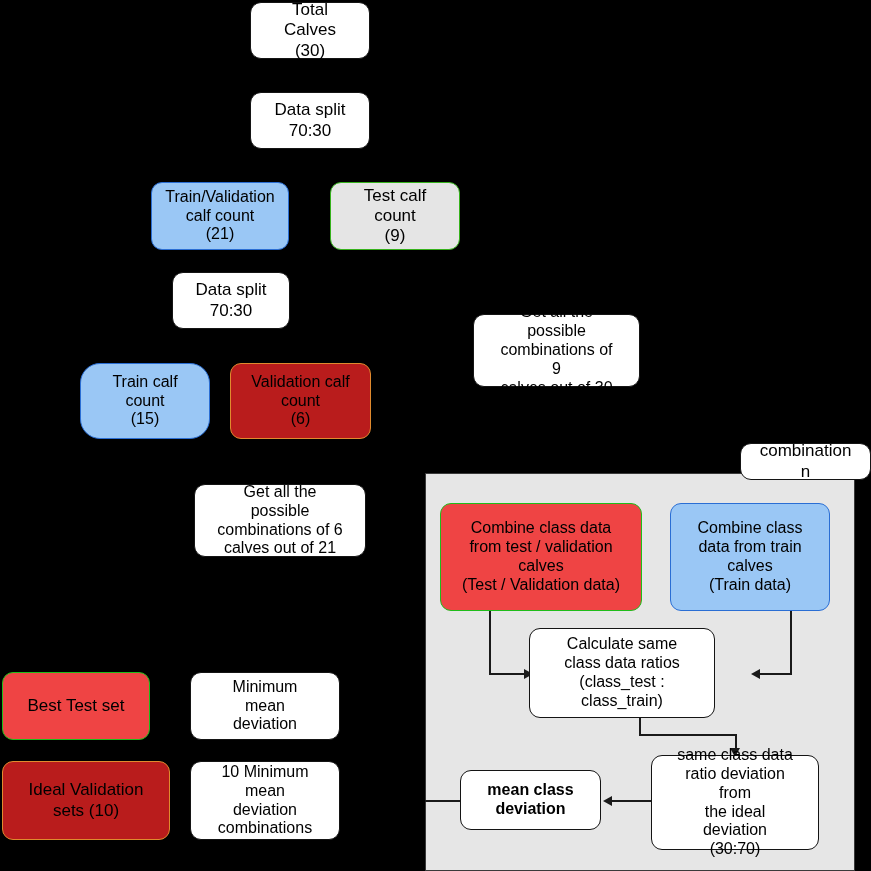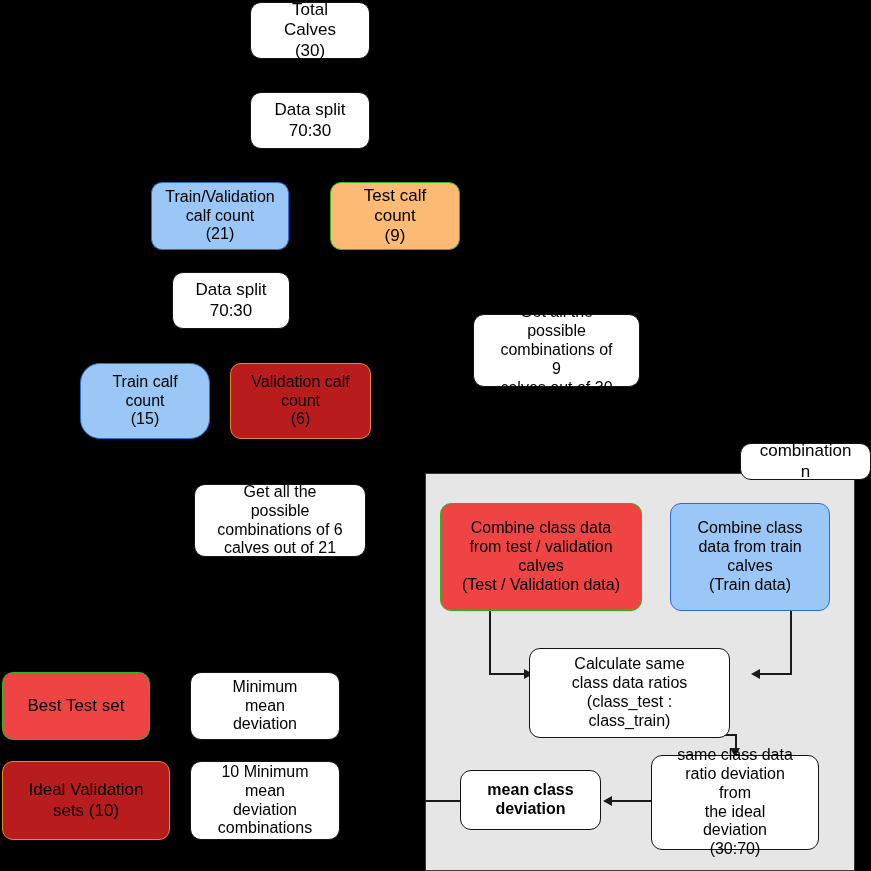--- a/index.html
+++ b/index.html
@@ -37,21 +37,21 @@
     text-align: center;
     color: #000000;
     font-family: "Liberation Sans", sans-serif;
     line-height: 1.18;
     padding: 2px 20px;
     white-space: pre-line;
     box-shadow: 0 0 0 0 rgba(0,0,0,0);
   }
   .node.white  { background: #ffffff; border-color: #141414; }
   .node.blue   { background: #9ac7f5; border-color: #2a6ed4; }
-  .node.green  { background: #fdba74; border-color: #36b21c; }
+  .node.green  { background: #e5e5e5; border-color: #36b21c; }
   .node.green-bright { background: #ef4444; border-color: #1fbd1b; }
   .node.orange { background: #b91c1c; border-color: #e08a2e; }
   .fs16 { font-size: 16px; }
   .fs17 { font-size: 17px; }
 
   
   .conn {
     position: absolute;
     background: #1a1a1a;
   }
@@ -140,21 +140,21 @@
   <div class="node green-bright fs16" style="left:440px; top:503px; width:202px; height:108px;">Combine class data
 from test / validation
 calves
 (Test / Validation data)</div>
 
   <div class="node blue fs16" style="left:670px; top:503px; width:160px; height:108px;">Combine class
 data from train
 calves
 (Train data)</div>
 
-  <div class="node white fs16" style="left:529px; top:628px; width:201px; height:90px;margin-top:20px;">Calculate same
+  <div class="node white fs16" style="left:529px; top:628px; width:186px; height:90px;">Calculate same
 class data ratios
 (class_test : class_train)</div>
 
   <div class="node white fs16" style="left:651px; top:755px; width:168px; height:95px;">same class data
 ratio deviation from
 the ideal deviation
 (30:70)</div>
 
   <div class="node white fs16" style="left:460px; top:770px; width:141px; height:60px;font-weight:bold;">mean class
 deviation</div>

